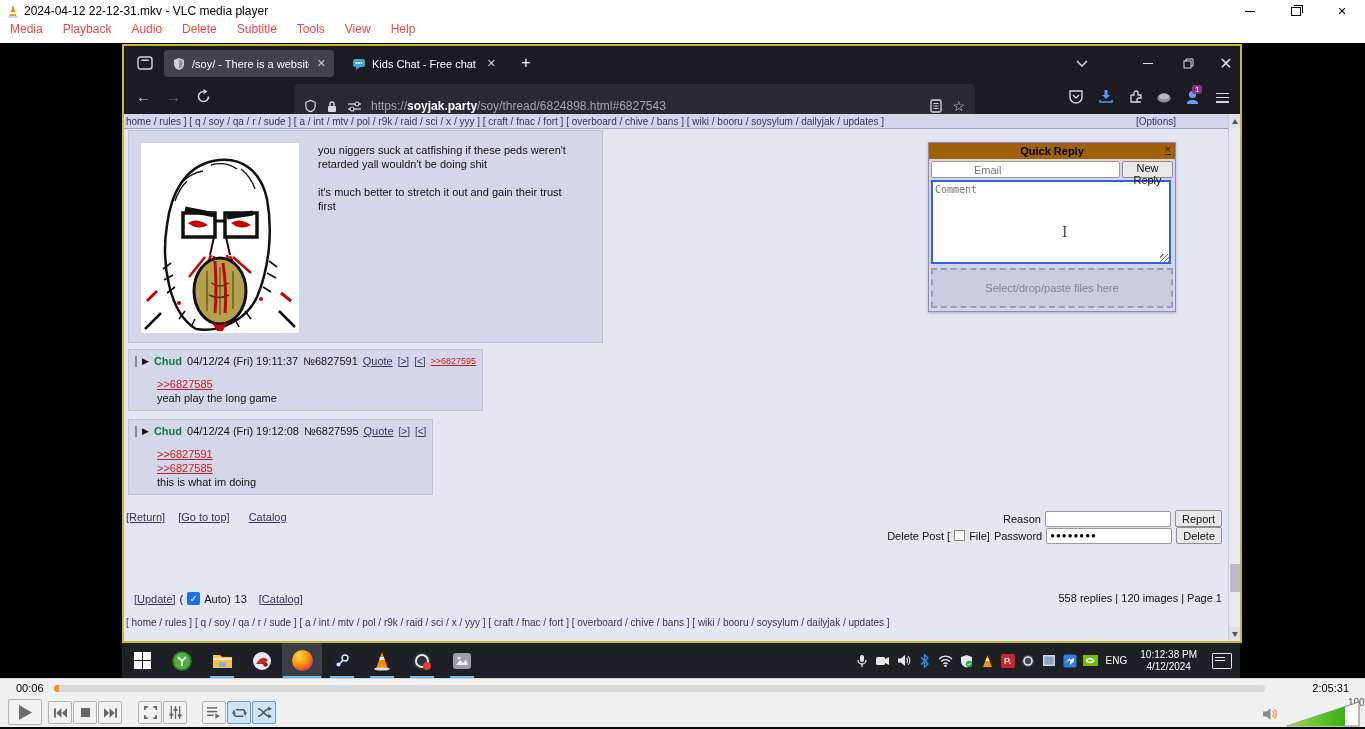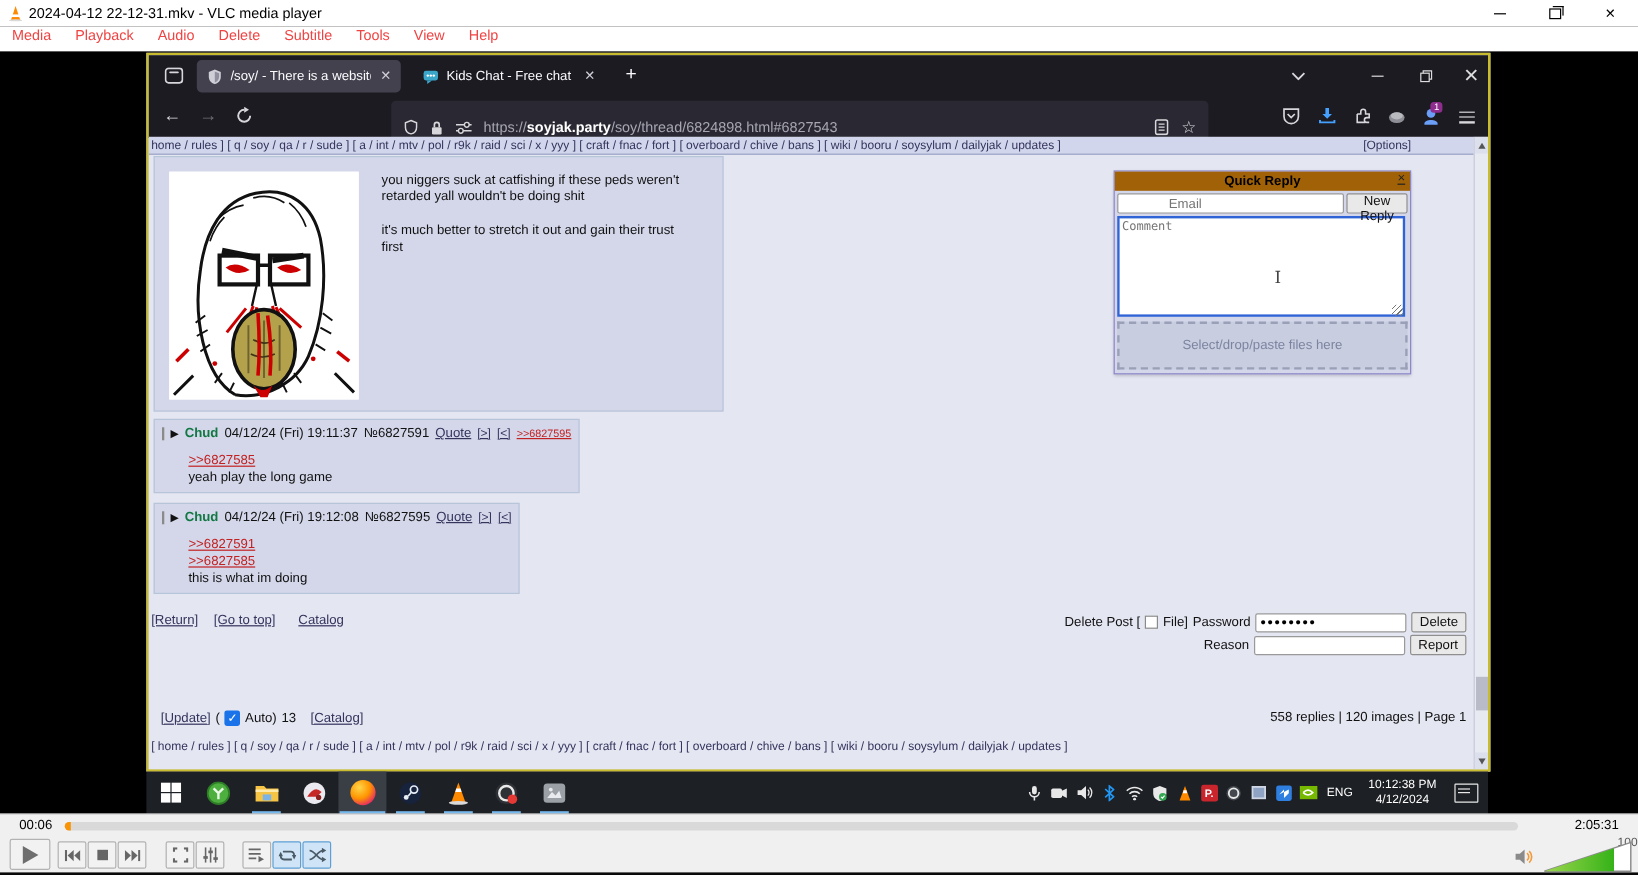--- a/index.html
+++ b/index.html
@@ -25,21 +25,21 @@
   .tab{top:4px;height:27px;border-radius:4px;display:flex;align-items:center;color:#fbfbfe;font-size:11px;padding:0 8px;box-sizing:border-box;}
   .tab.active{background:#42414d;}
   .tab .tlabel{margin:0 6px;white-space:nowrap;overflow:hidden;max-width:118px;}
   .tab .tclose{color:#cfcfd8;font-size:11px;margin-left:2px;}
   .favicon{width:14px;height:14px;flex:0 0 14px;}
   .newtab{color:#fbfbfe;font-size:16px;}
   .tbtn{color:#fbfbfe;display:flex;align-items:center;justify-content:center;}
   #ff-navbar{left:0;top:34px;width:1116px;height:34px;background:#1c1b22;border-bottom:1px solid #0c0c0d;}
   .navglyph{color:#d7d7db;font-size:15px;}
   .navglyph.dim{color:#6f6f78;}
-  #urlbar{left:170px;top:4px;width:681px;height:44px;background:#2a2933;border-radius:4px;display:flex;align-items:center;font-size:12px;color:#b6b6c0;margin-left:32px;}
+  #urlbar{left:170px;top:4px;width:681px;height:44px;background:#2a2933;border-radius:4px;display:flex;align-items:center;font-size:12px;color:#b6b6c0;}
   #urlbar .domain{color:#ffffff;font-weight:bold;}
   #urlbar .scheme,#urlbar .path{color:#a7a7b3;}
   
   #page{left:0;top:68px;width:1116px;height:527px;background:#e4e6f2;overflow:hidden;font-size:11px;color:#111;}
   .boardnav{left:0;top:0;width:1116px;height:15px;background:#d2d6ec;border-bottom:1px solid #9aa3c4;
     font-size:10px;color:#34345c;display:flex;align-items:center;padding-left:2px;box-sizing:border-box;}
   .navlink{color:#34345c;}
   .post{background:#d4d7ea;border:1px solid #b7c5d9;box-sizing:border-box;}
   .phead{display:flex;align-items:center;gap:5px;padding:5px 6px 0 6px;white-space:nowrap;}
   .cbox{width:11px;height:11px;background:#fff;border:1px solid #8a8a8a;display:inline-block;box-sizing:border-box;}
@@ -327,32 +327,32 @@
         </div>
       </div>
 
       <div class="footerlinks abs" style="left:2px;top:397px">
         <a>[Return]</a>
         <a style="margin-left:10px">[Go to top]</a>
         <a style="margin-left:16px">Catalog</a>
       </div>
 
       <div class="abs" style="right:18px;top:396px;text-align:right">
+        <div style="display:flex;align-items:center;justify-content:flex-end;gap:4px">
+          <span>Reason</span>
+          <input class="inpt" style="width: 126px;">
+          <button class="btn">Report</button>
+        </div>
         <div style="display:flex;align-items:center;justify-content:flex-end;gap:4px;margin-bottom:2px">
           <span>Delete Post [</span>
           <span class="cbox"></span>
           <span>File]</span>
           <span>Password</span>
           <input class="inpt" style="width: 126px; font-size: 8px; letter-spacing: 1px;" value="●●●●●●●●">
           <button class="btn">Delete</button>
-        </div>
-        <div style="display:flex;align-items:center;justify-content:flex-end;gap:4px">
-          <span>Reason</span>
-          <input class="inpt" style="width: 126px;">
-          <button class="btn">Report</button>
         </div>
       </div>
 
       <div class="updrow abs" style="left:10px;top:478px;display:flex;align-items:center;gap:4px">
         <a>[Update]</a>
         <span>(</span>
         <span class="bluecheck">✓</span>
         <span>Auto)</span>
         <span>13</span>
         <a style="margin-left:8px">[Catalog]</a>

